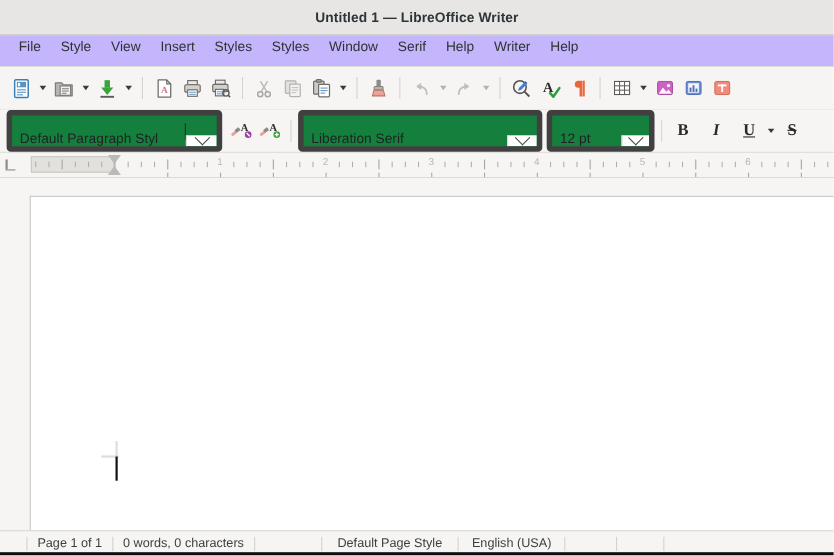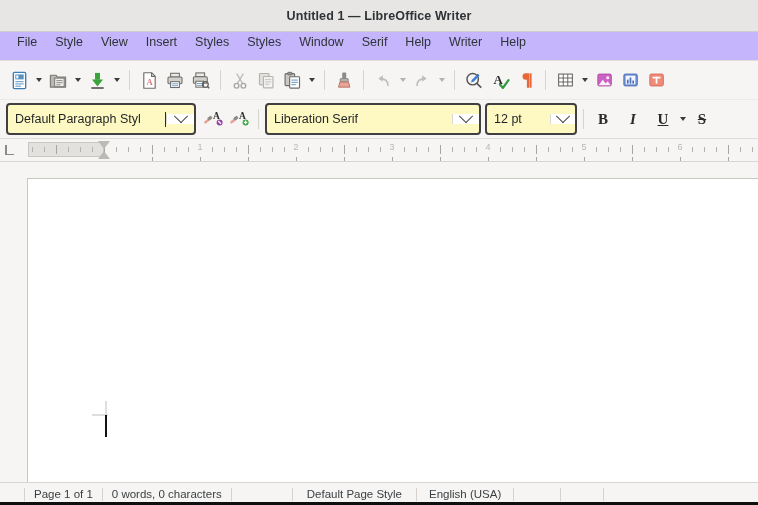--- a/index.html
+++ b/index.html
@@ -94,24 +94,24 @@
   .gap { width: 4px; flex: 0 0 auto; }
 
   
   .toolbar-format {
     height: 38px;
     padding-left: 6px;
     border-bottom: 1px solid #dedcd9;
   }
   .combo {
     display: flex;
-    align-items: center;
+    align-items: flex-end;
     height: 28px;
-    background: #fef9c3;
-    border: 2px solid #404040;
+    background: #15803d;
+    border: 5px solid #404040;
     border-radius: 4px;
     overflow: hidden;
   }
   .combo .field {
     display: flex; align-items: center;
     padding: 0 7px;
     font-size: 12.5px;
     color: #1f2224;
     white-space: nowrap;
     overflow: hidden;

